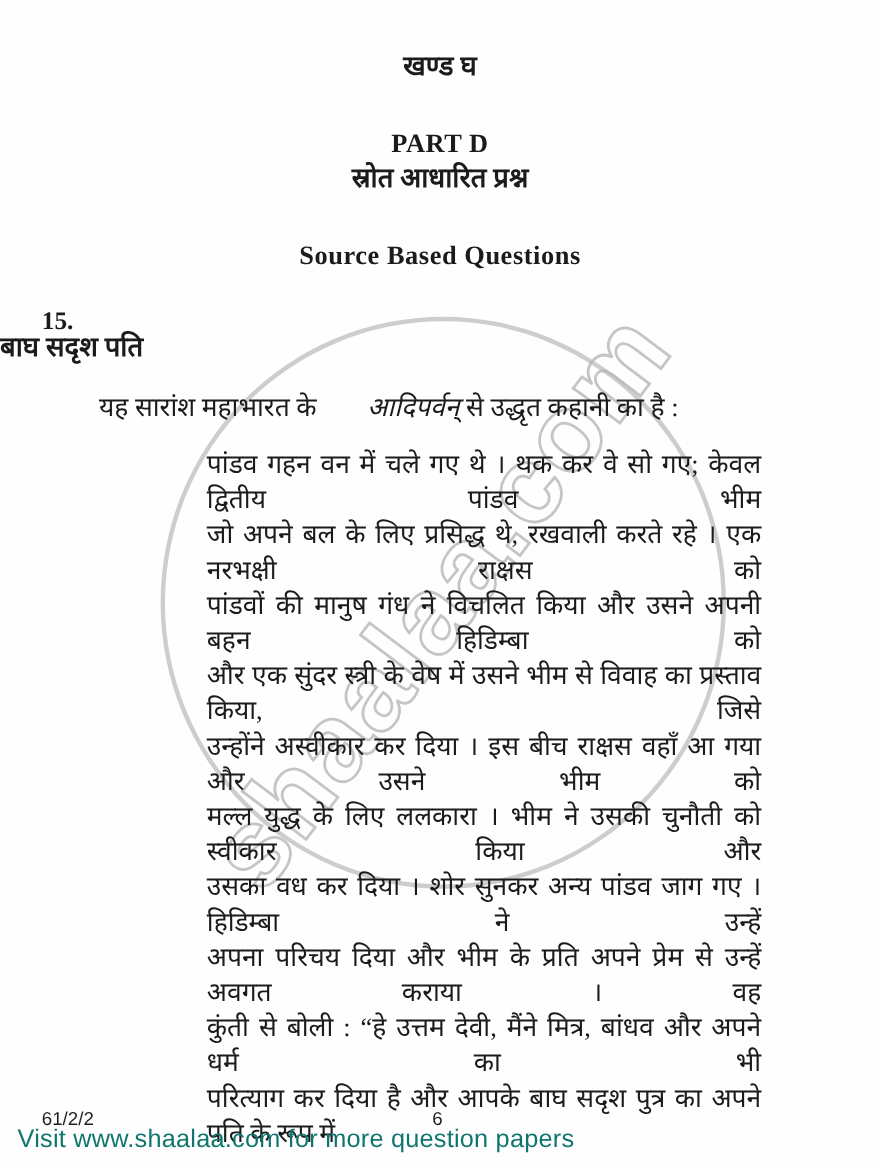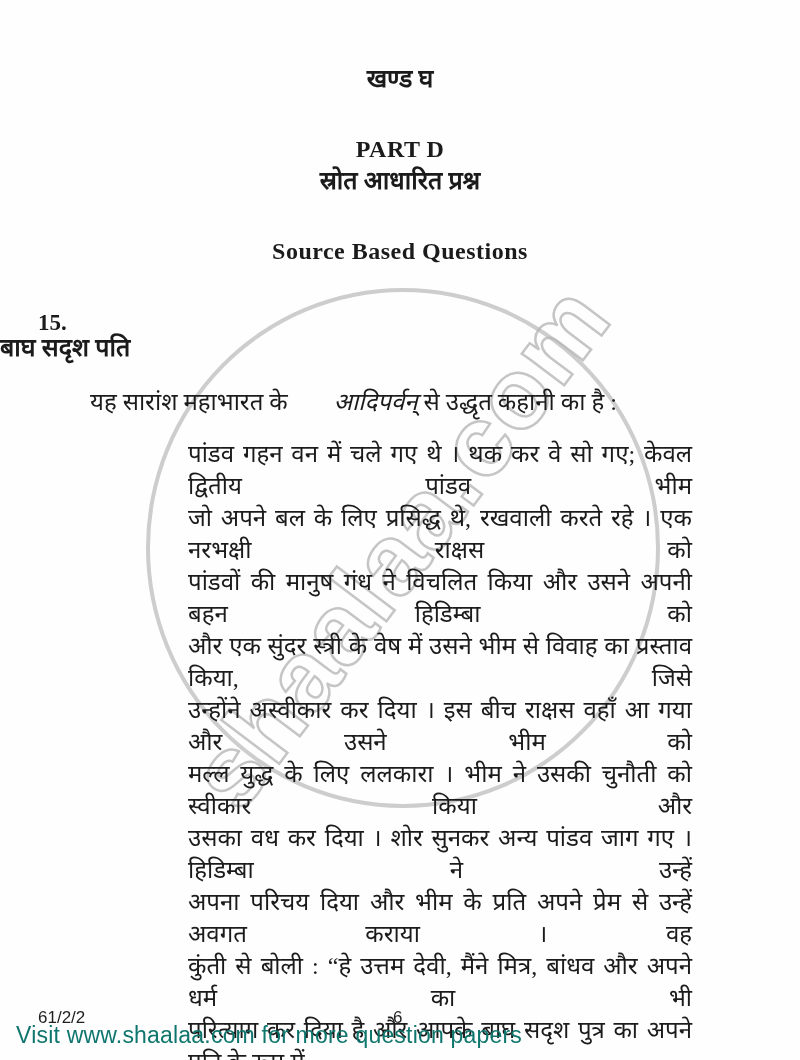--- a/index.html
+++ b/index.html
@@ -36,26 +36,26 @@
     z-index: 0;
   }
   @supports not (-webkit-text-stroke: 1px #000) {
     .wm-text { color: rgba(190,190,190,0.55); }
   }
 
   .content { position: relative; z-index: 1; }
 
   
   .h-line { text-align: center; font-weight: bold; line-height: 31px; }
-  .h-line.first { padding-top: 63px; }
+  .h-line.first { padding-top: 45px; }
   .h-hi { font-size: 25px; }
   .h-en { font-size: 24px; letter-spacing: 0.5px; margin-top: 40px; }
 
   
-  .question { display: flex; margin: 39px 0 0 38px; }
+  .question { display: flex; margin: 26px 0 0 38px; }
   .q-num { width: 52px; font-weight: bold; font-size: 23px; line-height: 33px; }
   .q-text { width: 650px; font-size: 23px; }
   .q-line { line-height: 33px; text-align: justify; text-align-last: justify; }
   .q-line:last-child { text-align-last: left; }
 
   
   .p-title { margin-top: -6px; height: 32px; font-weight: bold; font-size: 25px; line-height: 30px; }
   .intro { margin: 22px 0 0 90px; font-size: 24px; line-height: 30px; }
   .intro-italic { font-style: italic; margin-left: 40px; }
   .para { margin-left: 140px; width: 552px; font-size: 24px; }

